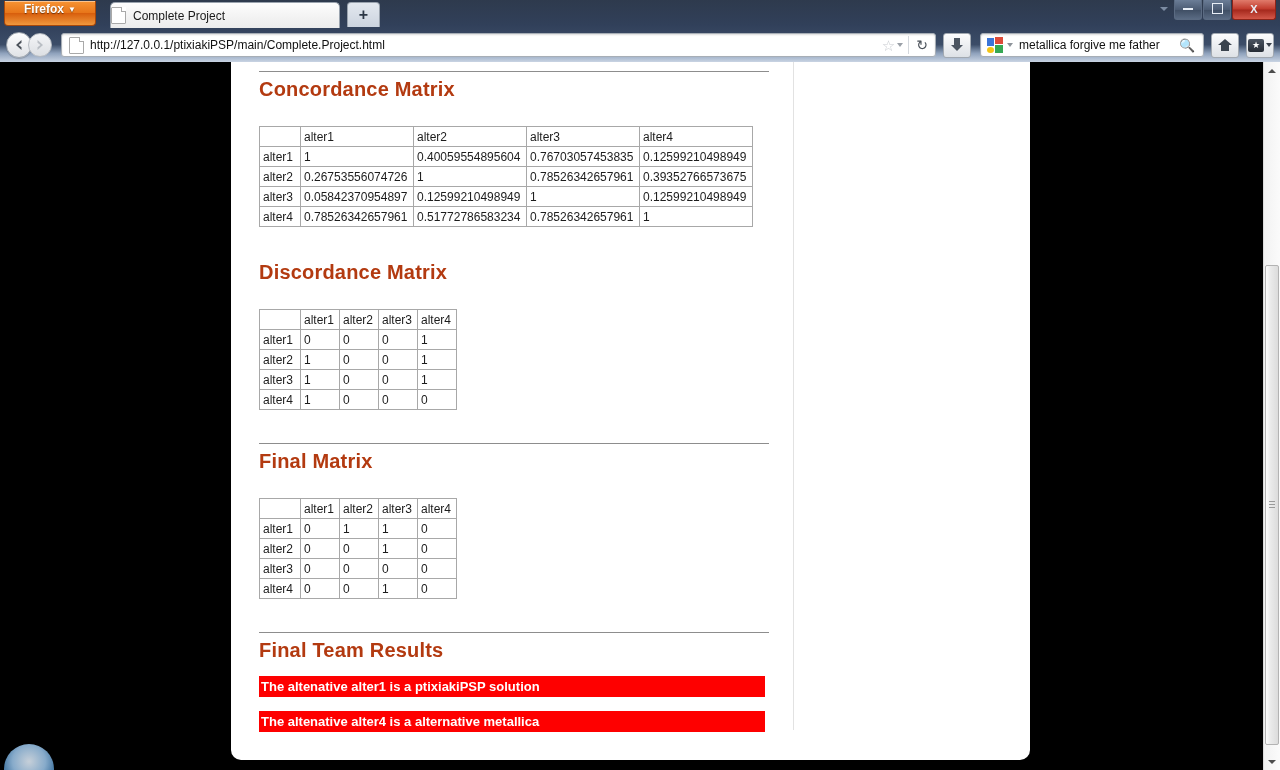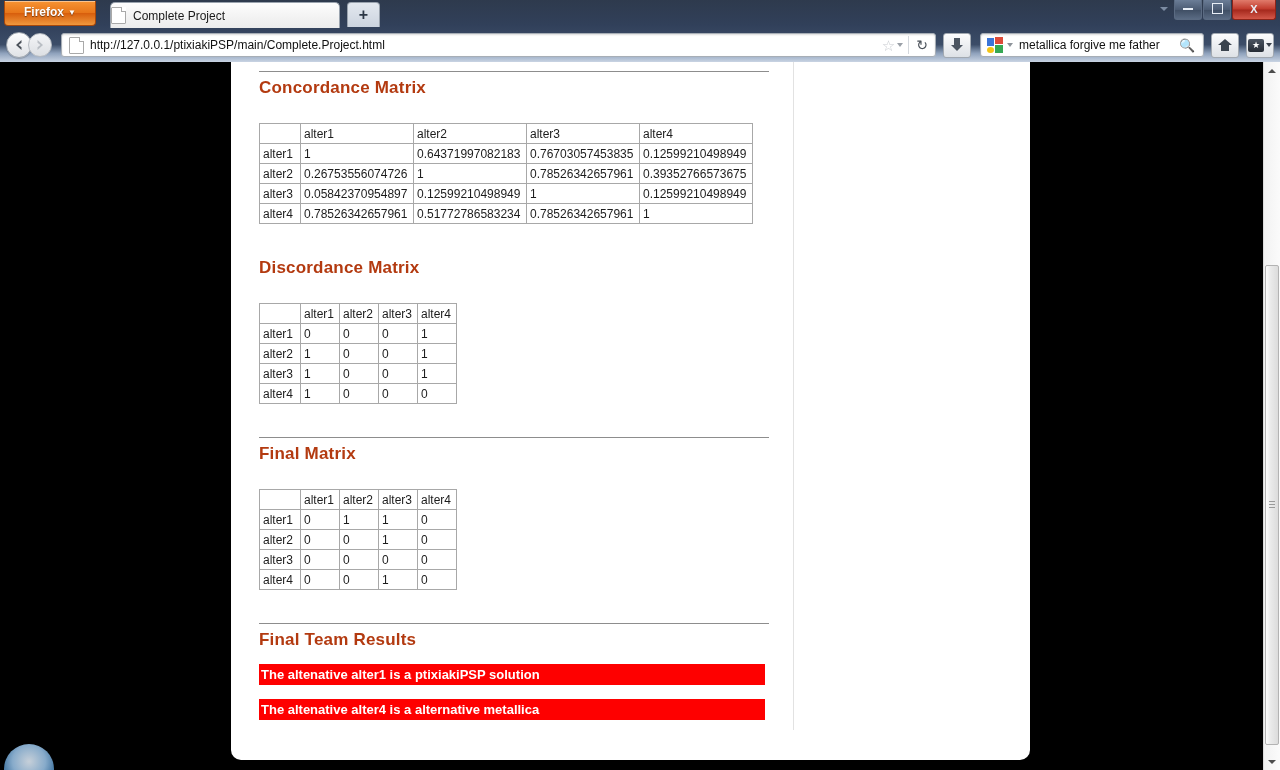--- a/index.html
+++ b/index.html
@@ -46,21 +46,21 @@
     width: 90px;
     height: 24px;
     border-radius: 0 0 4px 4px;
     background: linear-gradient(to bottom, #f79434 0%, #e8761a 48%, #d85f0d 52%, #f0983d 100%);
     border: 1px solid #a8480a;
     border-top: none;
     box-shadow: inset 0 1px 0 rgba(255,255,255,0.45);
     color: #ffffff;
     font-size: 12px;
     font-weight: bold;
-    line-height: 23px;
+    line-height: 17px;
     text-align: center;
     text-shadow: 0 1px 1px rgba(0,0,0,0.5);
     cursor: default;
   }
   .ff-button .caret {
     font-size: 8px;
     margin-left: 4px;
     position: relative;
     top: -1px;
   }
@@ -447,21 +447,21 @@
 
   hr.rule {
     border: none;
     border-top: 1px solid #8d8d8d;
     margin: 0 0 6px 0;
     height: 0;
     background: none;
   }
 
   h2.section-title {
-    font-size: 17px;
+    font-size: 20px;
     font-weight: bold;
     color: #b33a10;
     margin: 0;
     padding: 0;
     letter-spacing: 0.2px;
     font-family: "Liberation Sans", sans-serif;
   }
 
   .block-concordance { padding-top: 9px; }
   .block-discordance { padding-top: 34px; }
@@ -674,21 +674,21 @@
               <tr>
                 <td class="corner"></td>
                 <td class="hdr-col">alter1</td>
                 <td class="hdr-col">alter2</td>
                 <td class="hdr-col">alter3</td>
                 <td class="hdr-col">alter4</td>
               </tr>
               <tr>
                 <td class="corner">alter1</td>
                 <td class="val">1</td>
-                <td class="val">0.64371997082183</td>
+                <td class="val">0.40059554895604</td>
                 <td class="val">0.76703057453835</td>
                 <td class="val">0.12599210498949</td>
               </tr>
               <tr>
                 <td class="corner">alter2</td>
                 <td class="val">0.26753556074726</td>
                 <td class="val">1</td>
                 <td class="val">0.78526342657961</td>
                 <td class="val">0.39352766573675</td>
               </tr>

